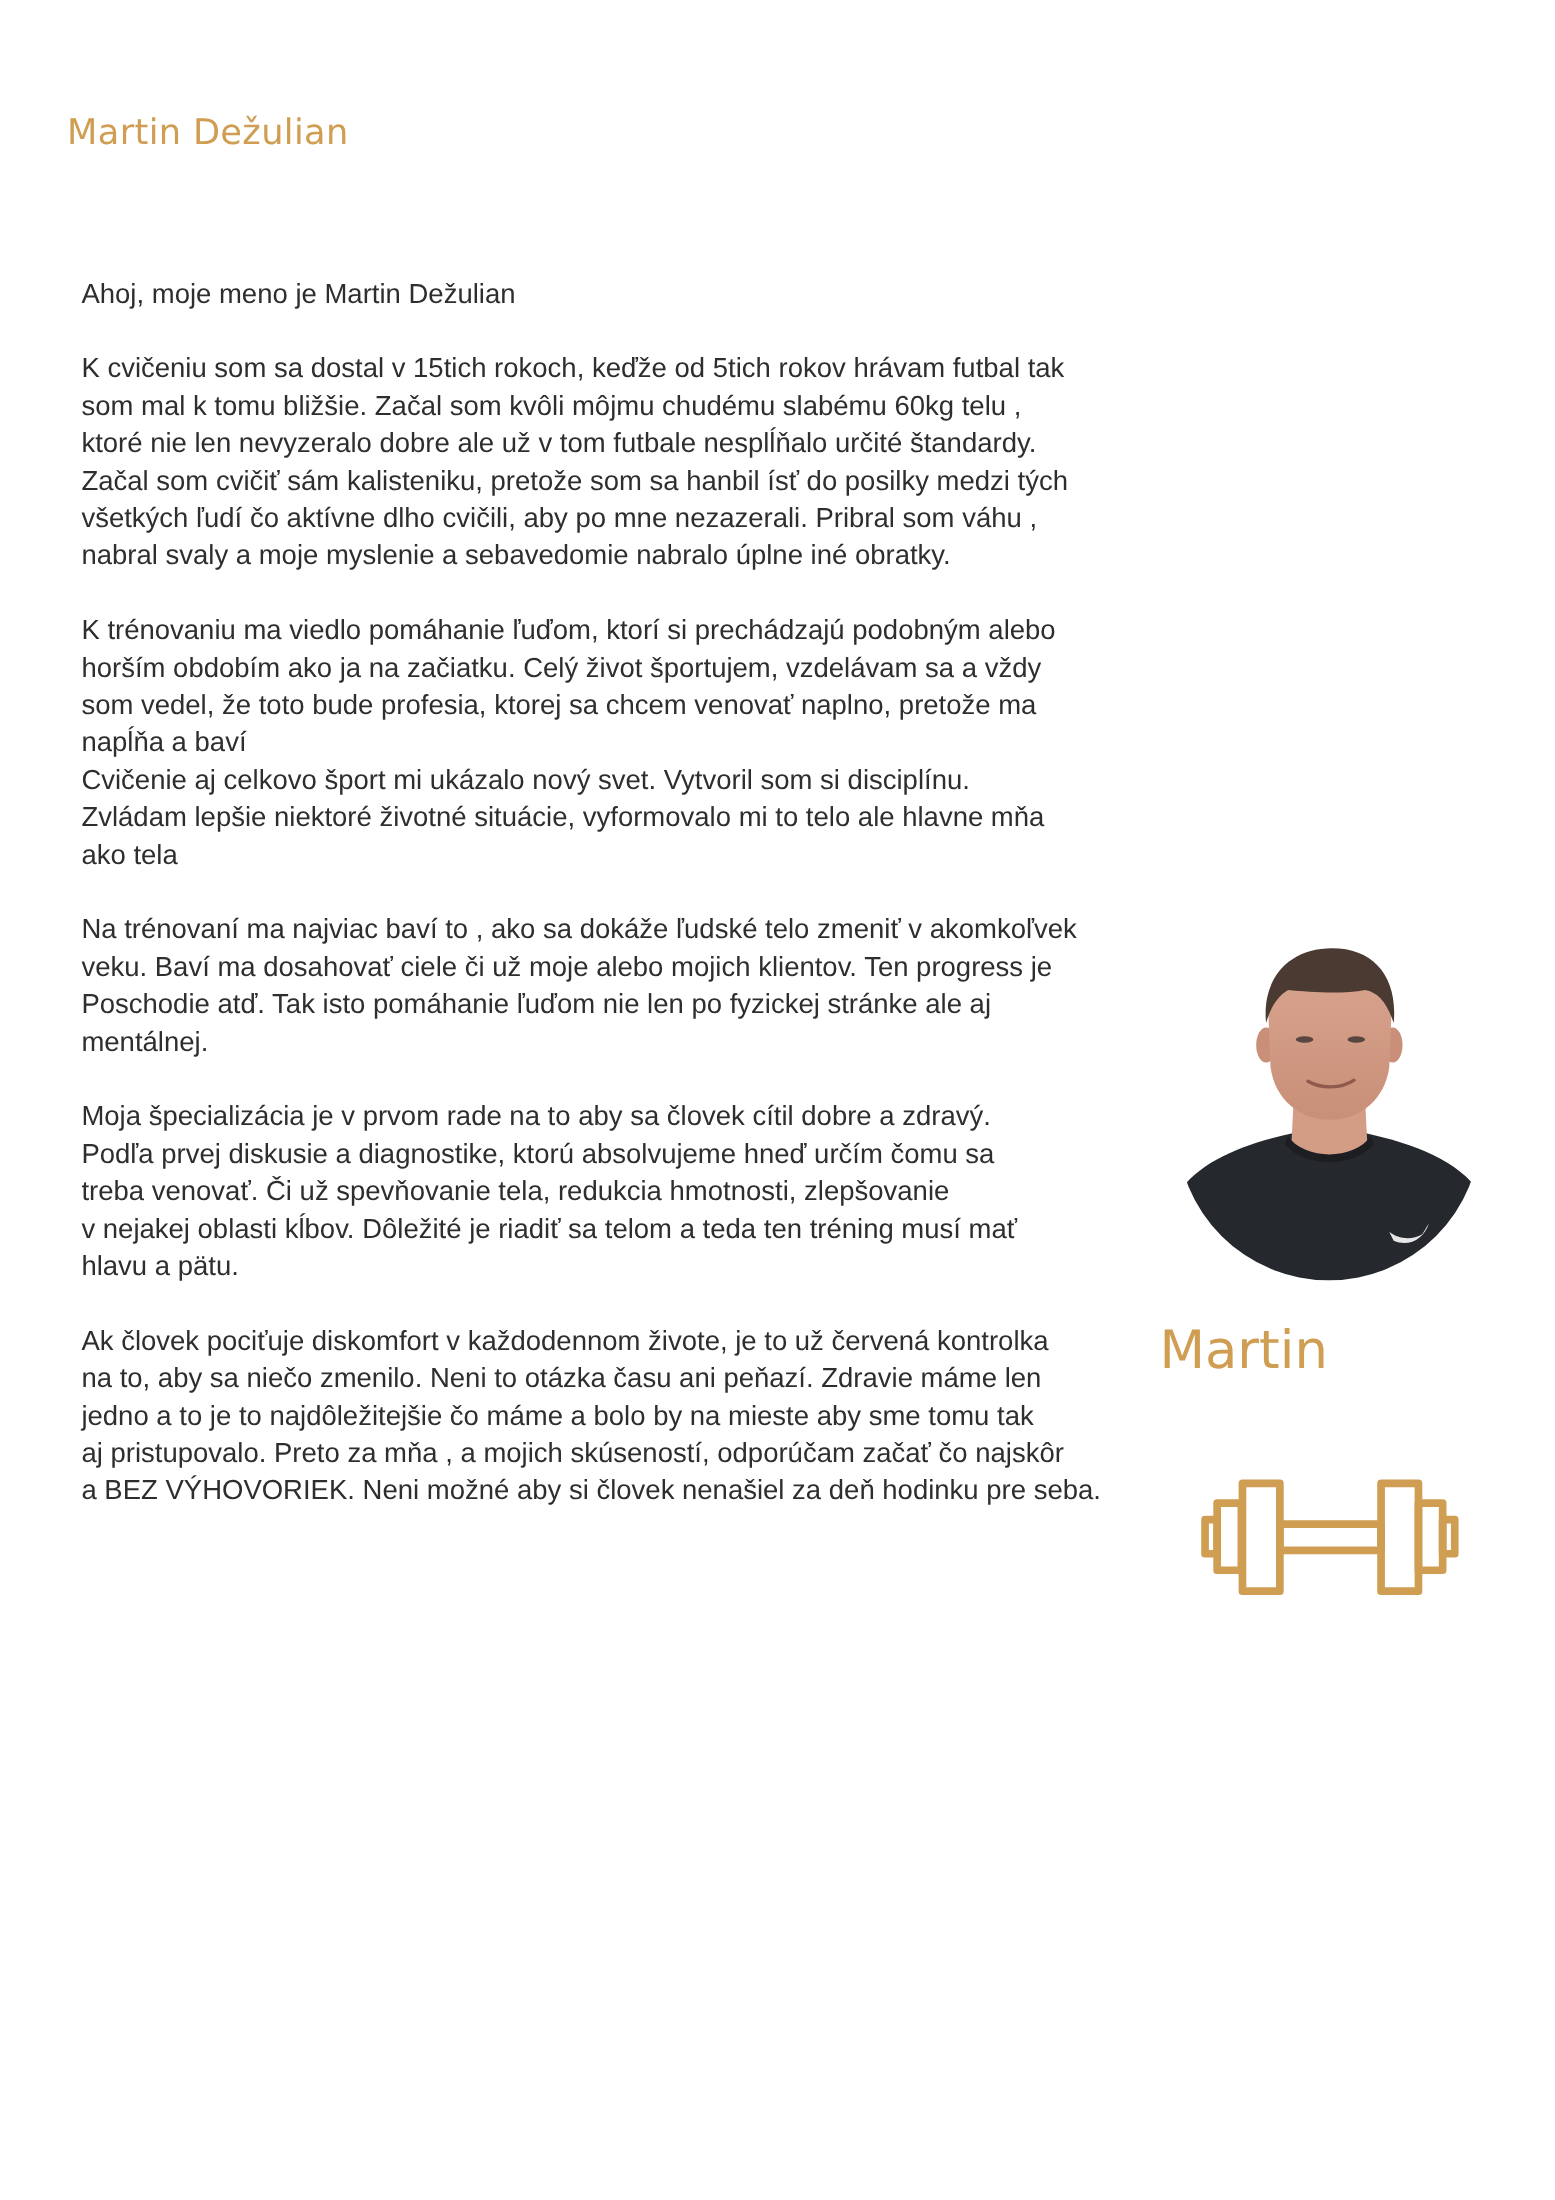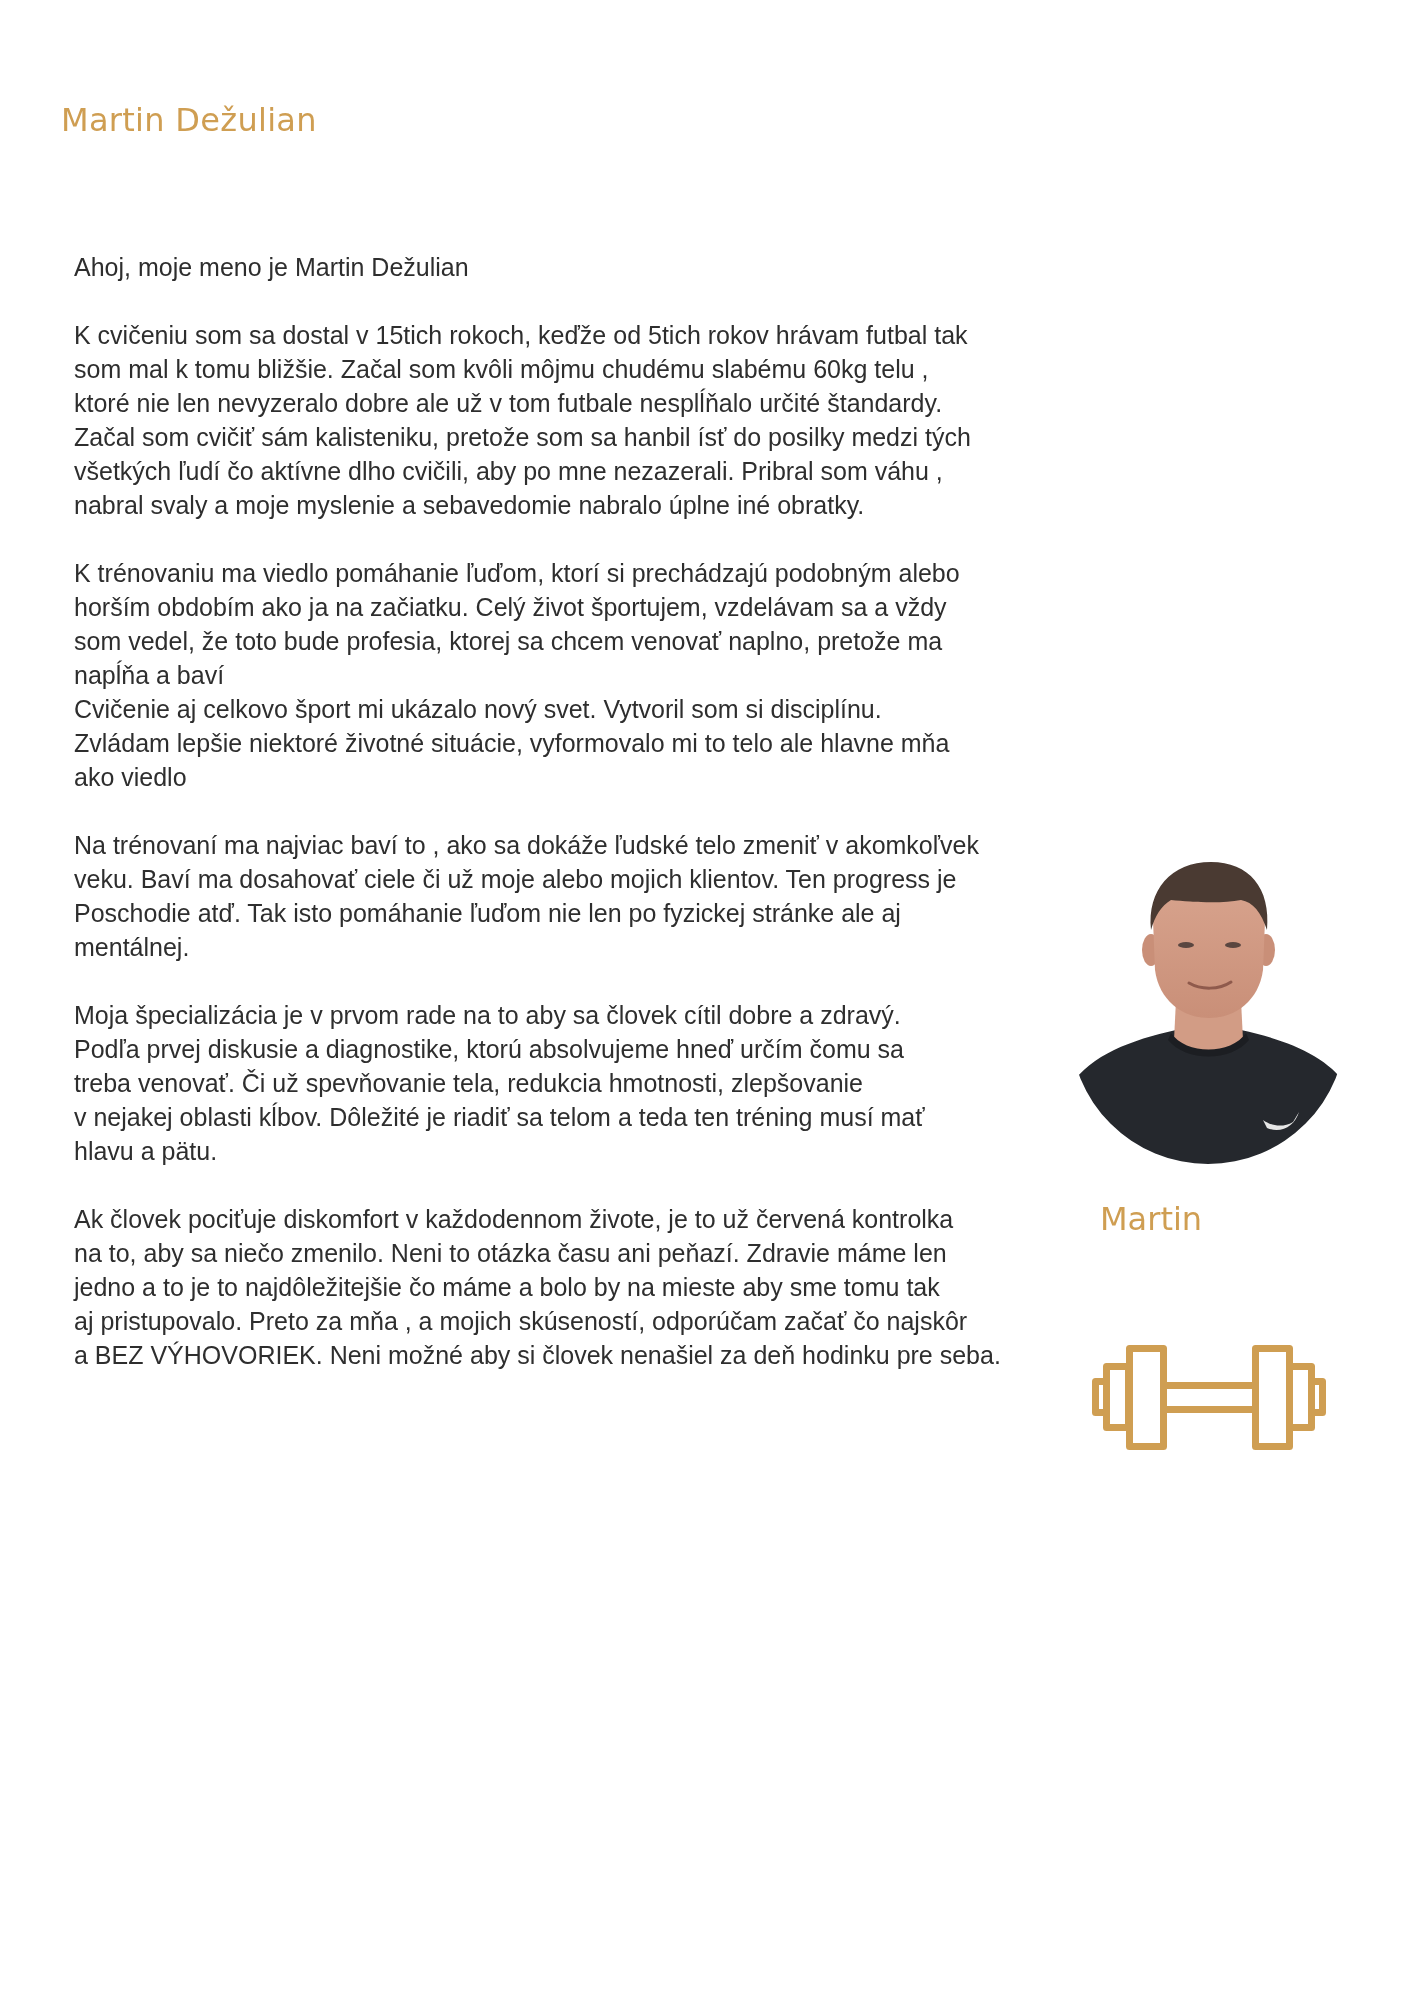--- a/index.html
+++ b/index.html
@@ -14,22 +14,22 @@
     position: absolute; left: 62px; top: 238px; width: 1000px;
     font-family: "Liberation Sans", sans-serif; font-size: 25px; line-height: 34px;
     color: #2e2e2e; margin: 12px;
   }
   .body-text p { margin: 0 0 34px 0; }
   .body-text .line { display: block; white-space: nowrap; }
   .photo {
     position: absolute; left: 1071px; top: 850px; width: 275px; height: 315px;
   }
   .name-label {
-    position: absolute; left: 1100px; top: 1200px;
-    font-family: "DejaVu Sans", sans-serif; font-size: 32px; font-weight: 500;
+    position: absolute; left: 1054px; top: 1200px;
+    font-family: "DejaVu Sans", sans-serif; font-size: 48px; font-weight: 500;
     color: #CF9E52; white-space: nowrap; margin: 0;
   }
   .dumbbell { position: absolute; left: 1088px; top: 1340px; width: 242px; height: 115px; }
 </style>
 </head>
 <body>
 
 <div class="page">
 
   <h1 class="title">Martin Dežulian</h1>
@@ -48,21 +48,21 @@
       <span class="line">nabral svaly a moje myslenie a sebavedomie nabralo úplne iné obratky.</span>
     </p>
 
     <p>
       <span class="line">K trénovaniu ma viedlo pomáhanie ľuďom, ktorí si prechádzajú podobným alebo</span>
       <span class="line">horším obdobím ako ja na začiatku. Celý život športujem, vzdelávam sa a vždy</span>
       <span class="line">som vedel, že toto bude profesia, ktorej sa chcem venovať naplno, pretože ma</span>
       <span class="line">napĺňa a baví</span>
       <span class="line">Cvičenie aj celkovo šport mi ukázalo nový svet. Vytvoril som si disciplínu.</span>
       <span class="line">Zvládam lepšie niektoré životné situácie, vyformovalo mi to telo ale hlavne mňa</span>
-      <span class="line">ako viedlo</span>
+      <span class="line">ako tela</span>
     </p>
 
     <p>
       <span class="line">Na trénovaní ma najviac baví to , ako sa dokáže ľudské telo zmeniť v akomkoľvek</span>
       <span class="line">veku. Baví ma dosahovať ciele či už moje alebo mojich klientov. Ten progress je</span>
       <span class="line">Poschodie atď. Tak isto pomáhanie ľuďom nie len po fyzickej stránke ale aj</span>
       <span class="line">mentálnej.</span>
     </p>
 
     <p>

